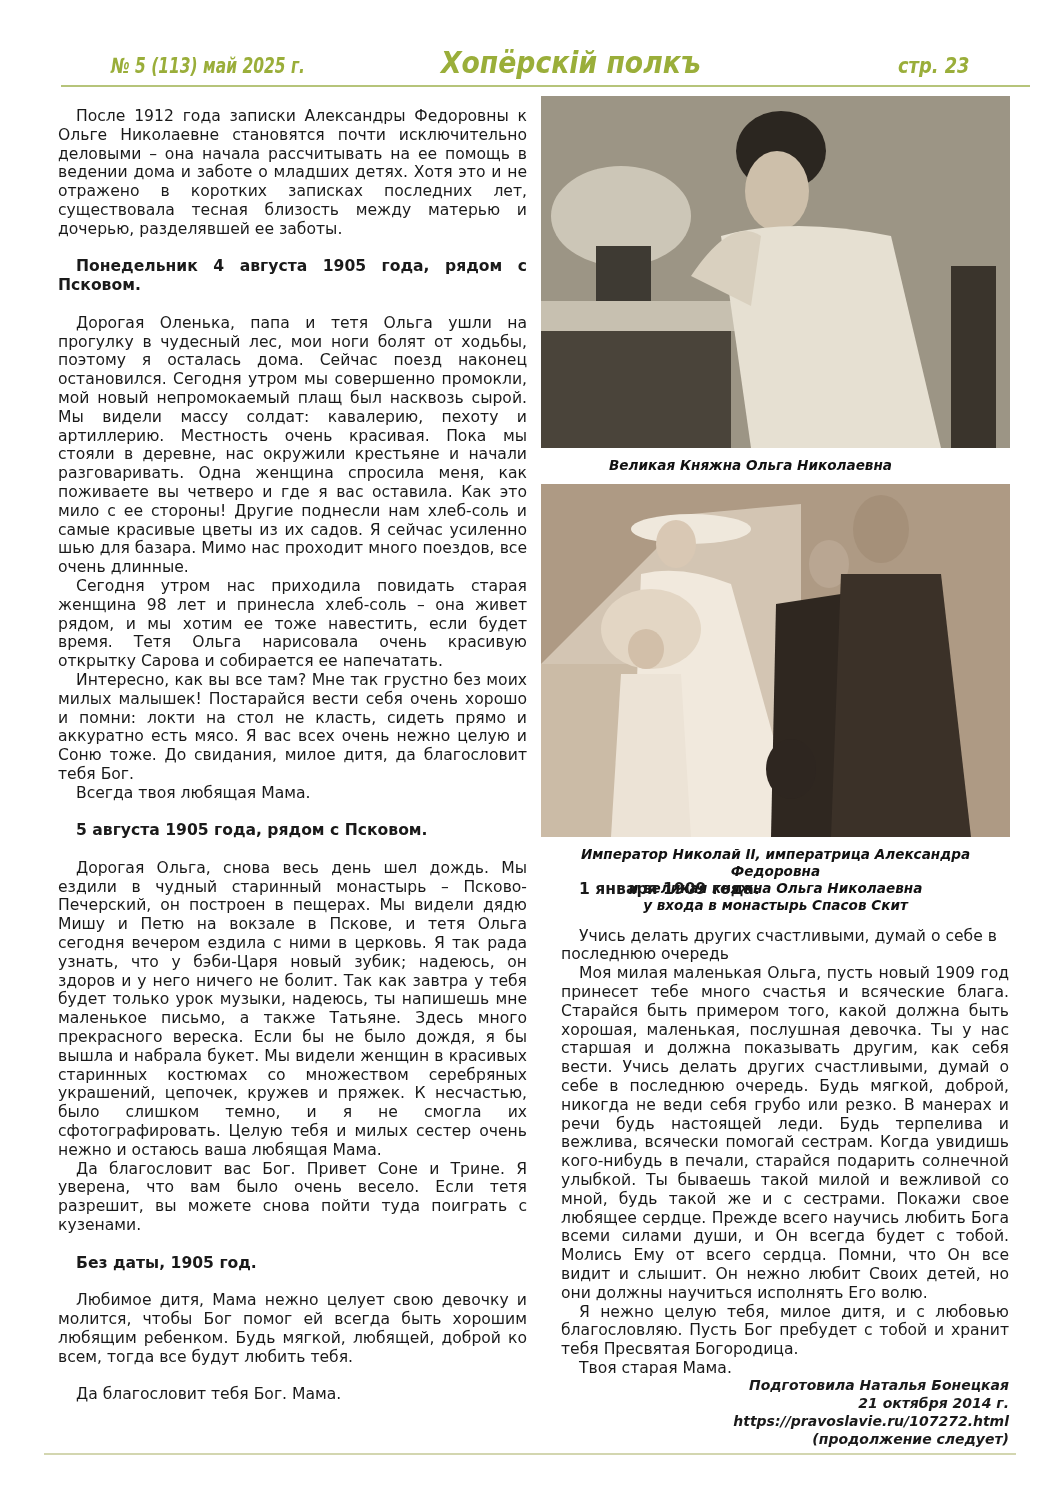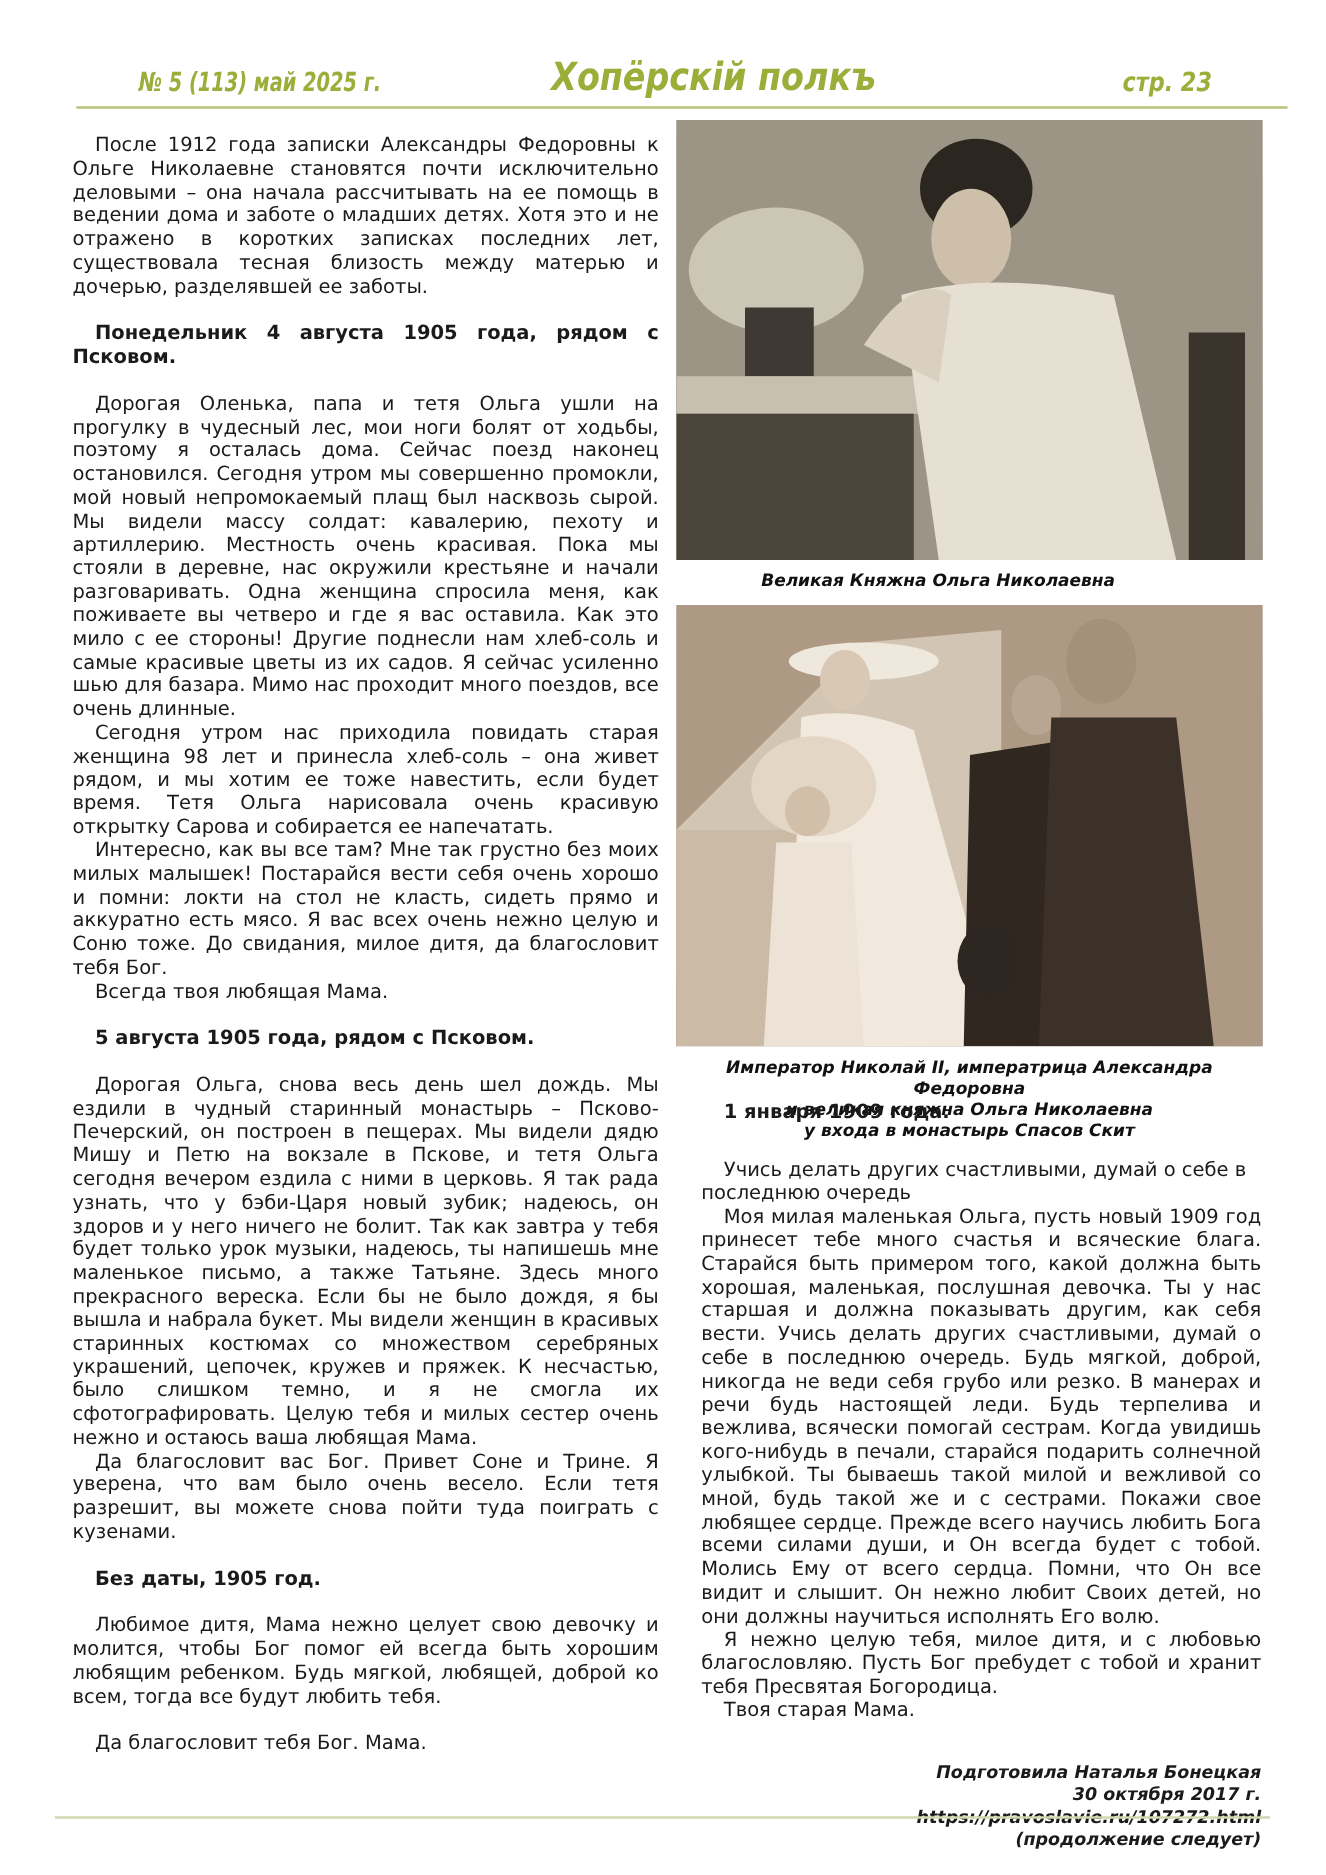--- a/index.html
+++ b/index.html
@@ -30,21 +30,21 @@
   .photo1 { left: 541px; top: 96px; width: 469px; height: 352px;
             background: linear-gradient(135deg, #b9b2a2 0%, #8e877a 40%, #5f584c 100%); }
   .photo2 { left: 541px; top: 484px; width: 469px; height: 353px;
             background: linear-gradient(120deg, #c9b8a3 0%, #a8927c 45%, #6b5647 100%); }
   .caption { position: absolute; font-size: 13.6px; font-weight: bold; font-style: italic;
              text-align: center; line-height: 17px; color: #111; }
   .cap1 { left: 516px; top: 457px; width: 469px; }
   .cap2 { left: 541px; top: 846px; width: 469px; }
 
   .credit { position: absolute; left: 700px; top: 1376px; width: 309px; text-align: right;
-            font-size: 14px; font-weight: bold; font-style: italic; line-height: 18px; margin-top: 33px; }
+            font-size: 14px; font-weight: bold; font-style: italic; line-height: 18px; }
 </style>
 </head>
 <body>
 
 <div class="header">
   <div class="hdr-issue">№ 5 (113) май 2025 г.</div>
   <div class="hdr-title">Хопёрскій полкъ</div>
   <div class="hdr-page">стр. 23</div>
   <div class="hdr-rule"></div>
 </div>
@@ -116,18 +116,18 @@
   <div class="gap"></div>
   <div class="gap-s"></div>
   <p class="p" style="text-align:left">Учись делать других счастливыми, думай о себе в последнюю очередь</p>
   <p class="p">Моя милая маленькая Ольга, пусть новый 1909 год принесет тебе много счастья и всяческие блага. Старайся быть примером того, какой должна быть хорошая, маленькая, послушная девочка. Ты у нас старшая и должна показывать другим, как себя вести. Учись делать других счастливыми, думай о себе в последнюю очередь. Будь мягкой, доброй, никогда не веди себя грубо или резко. В манерах и речи будь настоящей леди. Будь терпелива и вежлива, всячески помогай сестрам. Когда увидишь кого-нибудь в печали, старайся подарить солнечной улыбкой. Ты бываешь такой милой и вежливой со мной, будь такой же и с сестрами. Покажи свое любящее сердце. Прежде всего научись любить Бога всеми силами души, и Он всегда будет с тобой. Молись Ему от всего сердца. Помни, что Он все видит и слышит. Он нежно любит Своих детей, но они должны научиться исполнять Его волю.</p>
   <p class="p">Я нежно целую тебя, милое дитя, и с любовью благословляю. Пусть Бог пребудет с тобой и хранит тебя Пресвятая Богородица.</p>
   <p class="p">Твоя старая Мама.</p>
 </div>
 
 <div class="credit">
   <div>Подготовила Наталья Бонецкая</div>
-  <div>30 октября 2017 г.</div>
+  <div>21 октября 2014 г.</div>
   <div>https://pravoslavie.ru/107272.html</div>
   <div>(продолжение следует)</div>
 </div>
 
 <div class="foot-rule"></div>
 
 </body></html>

